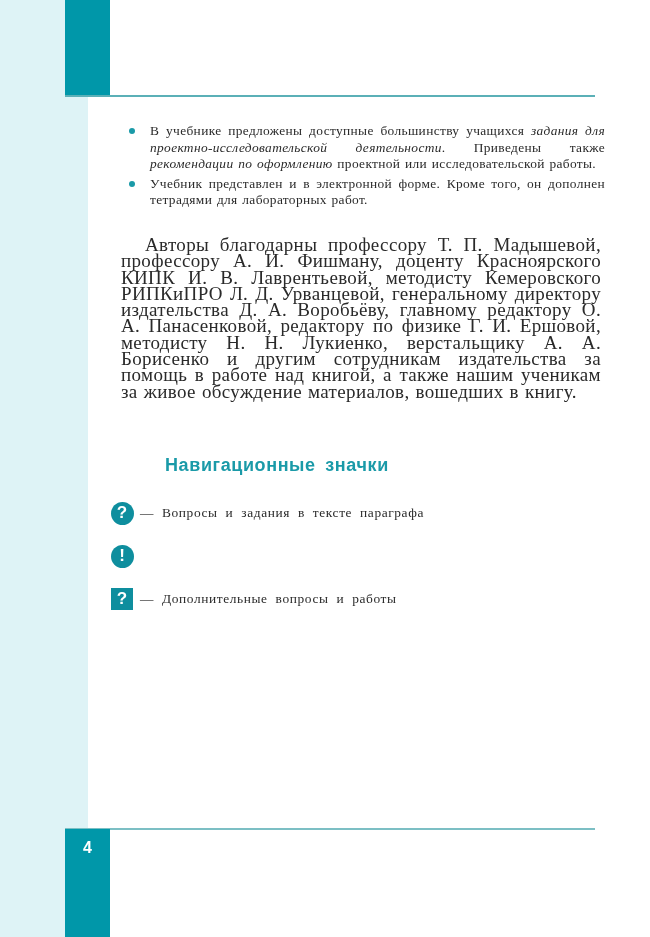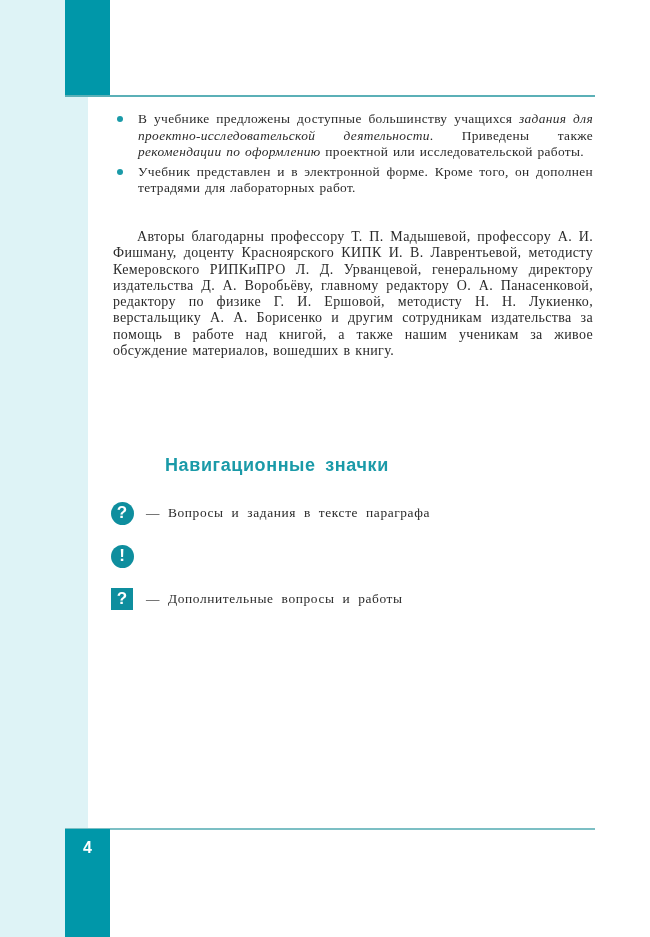--- a/index.html
+++ b/index.html
@@ -12,35 +12,35 @@
     .cyan-strip { position: absolute; left: 0; top: 0; width: 88px; height: 937px; background: #def3f6; }
     .top-block { position: absolute; left: 65px; top: 0; width: 45px; height: 96px; background: #0097a9; }
     .top-white { position: absolute; left: 110px; top: 0; width: 485px; height: 95px; background: #ffffff; }
     .top-rule { position: absolute; left: 65px; top: 95px; width: 530px; height: 2px; background: #5bb0b7; }
     .bottom-rule { position: absolute; left: 65px; top: 828px; width: 530px; height: 2px; background: #7cbfc4; }
     .bottom-block { position: absolute; left: 65px; top: 829px; width: 45px; height: 108px; background: #0097a9; }
     .page-number {
       position: absolute; left: 0; top: 10px; width: 45px; text-align: center;
       color: #ffffff; font-family: "Liberation Sans", sans-serif; font-weight: bold; font-size: 16px;
     }
-    .bullets { position: absolute; left: 113px; top: 111px; width: 480px; margin: 0; padding: 0; list-style: none; }
+    .bullets { position: absolute; left: 113px; top: 111px; width: 480px; margin: 12px; padding: 0; list-style: none; }
     .bullet { position: relative; padding-left: 25px; font-size: 13.4px; line-height: 16.5px; text-align: justify; margin-bottom: 3px; letter-spacing: 0.35px; word-spacing: 1px; }
     .bullet-dot { position: absolute; left: 4px; top: 5px; width: 6px; height: 6px; border-radius: 50%; background: #1a9aa8; }
-    .ack { position: absolute; left: 113px; top: 229px; width: 480px; margin: 0; font-size: 14px; line-height: 16.3px; text-align: justify; text-indent: 24px; letter-spacing: 0.35px; word-spacing: 1px; }
+    .ack { position: absolute; left: 113px; top: 229px; width: 480px; margin: 8px; font-size: 19px; line-height: 16.3px; text-align: justify; text-indent: 24px; letter-spacing: 0.35px; word-spacing: 1px; }
     .nav-title {
       position: absolute; left: 165px; top: 455px; margin: 0;
       font-family: "Liberation Sans", "DejaVu Sans", sans-serif; font-weight: bold;
       font-size: 18px; color: #1a9aa8; letter-spacing: 0.6px; word-spacing: 4px; text-align: right;
     }
     .legend { position: absolute; left: 110px; top: 501px; }
     .legend-item { position: relative; height: 43px; display: flex; align-items: flex-start; }
     .legend-icon { width: 24px; height: 24px; flex: none; display: flex; align-items: center; justify-content: center; }
     .circ { width: 23px; height: 23px; border-radius: 50%; background: #0e8e9e; display: flex; align-items: center; justify-content: center; color: #fff; font-family: "Liberation Sans", sans-serif; font-weight: bold; font-size: 17px; }
     .sq { width: 22px; height: 22px; background: #0e8e9e; display: flex; align-items: center; justify-content: center; color: #fff; font-family: "Liberation Sans", sans-serif; font-weight: bold; font-size: 17px; }
-    .legend-text { margin-left: 12px; font-size: 13.4px; line-height: 24px; letter-spacing: 0.6px; word-spacing: 4px; white-space: nowrap; }
+    .legend-text { margin-left: 6px; font-size: 13.4px; line-height: 24px; letter-spacing: 0.6px; word-spacing: 4px; white-space: nowrap; }
     .dash { display: inline-block; margin-right: 8px; }
   </style>
 </head>
 <body>
 
 <div class="cyan-strip"></div>
 <div class="top-block"></div>
 <div class="top-white"></div>
 <div class="top-rule"></div>
 

